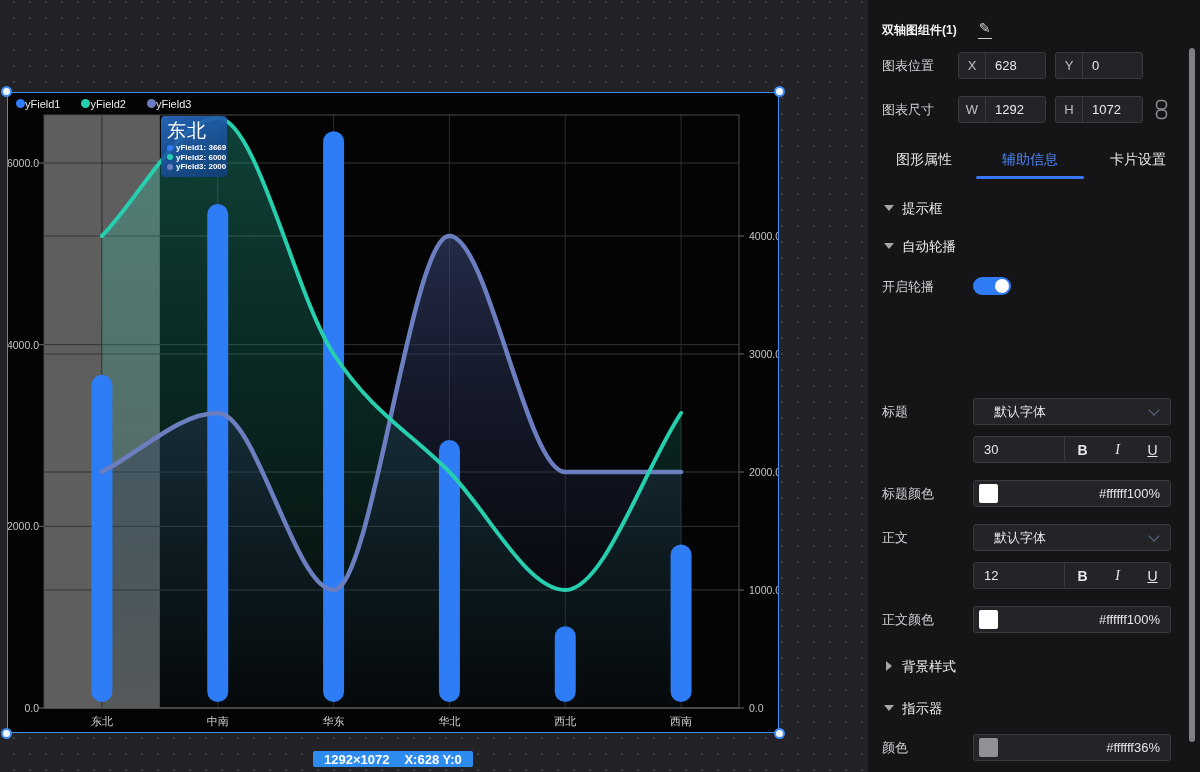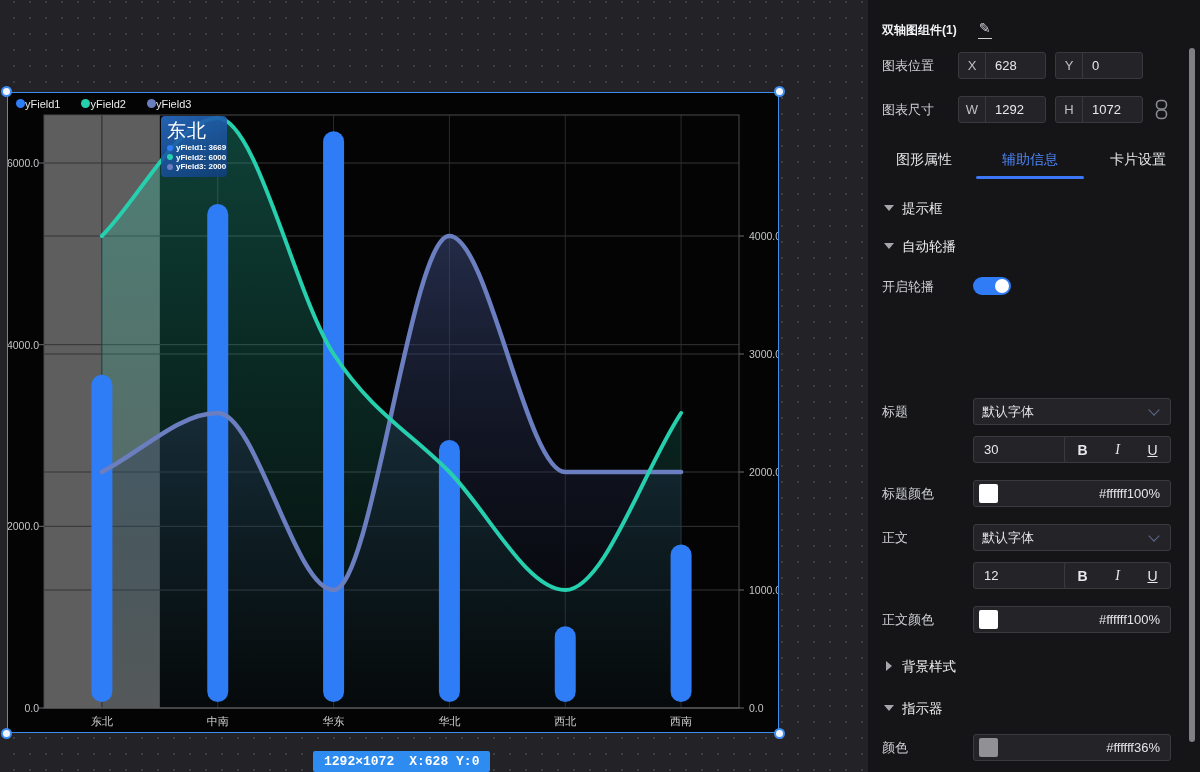--- a/index.html
+++ b/index.html
@@ -28,22 +28,22 @@
   .legend-label { font-size:11px; color:#e9eaec; }
 
   .chart-tooltip { position:absolute; left:153px; top:23px; width:66px; z-index:20;
     background:linear-gradient(155deg, rgba(38,104,188,.95), rgba(16,62,128,.82));
     border-radius:4px; padding:2px 6px 5px 6px; }
   .tooltip-title { font-size:19px; color:#ffffff; line-height:25px; letter-spacing:1px; }
   .tooltip-row { display:flex; align-items:center; gap:3px; line-height:9.5px; }
   .tooltip-row .dot { width:6px; height:6px; border-radius:50%; flex:0 0 auto; }
   .tooltip-row .txt { font-size:8px; color:#fff; font-weight:bold; white-space:nowrap; }
 
-  .size-badge { position:absolute; left:313px; top:751px; height:21px; background:#2e8bf0;
-    border-radius:2px; display:flex; align-items:center; gap:15px; padding:0 11px;font-family:Liberation Mono, monospace; }
+  .size-badge { position:absolute; left:313px; top:751px; height:16px; background:#2e8bf0;
+    border-radius:2px; display:flex; align-items:center; gap:15px; padding:0 11px; }
   .size-badge span { color:#fff; font-size:13px; font-weight:bold; white-space:nowrap; }
 
   
   .panel { position:absolute; left:868px; top:0; width:332px; height:772px;
     background:#151518; color:#d9dadc; }
   .panel .row { position:absolute; left:0; width:332px; }
   .p-label { position:absolute; left:14px; font-size:13px; color:#cfd0d3; line-height:27px; }
 
   .p-title-row { top:16px; height:28px; }
   .p-title { position:absolute; left:14px; font-size:12px; font-weight:bold; color:#f2f3f5; line-height:28px; }
@@ -80,21 +80,21 @@
 
   .input-box { position:absolute; height:27px; background:#242428; border:1px solid #3a3a3f;
     border-radius:3px; font-size:13px; color:#e8e9eb; display:flex; align-items:center; }
   .input-box .val { flex:1; padding-left:10px; }
   .input-box .unit { width:23px; text-align:center; color:#c9c9cb; border-left:1px solid #3a3a3f;
     line-height:25px; font-size:12.5px; }
 
   .select-box { position:absolute; left:105px; width:198px; height:27px; background:#242428;
     border:1px solid #3a3a3f; border-radius:3px; display:flex; align-items:center;
     cursor:pointer; }
-  .select-box .val { flex:1; padding-left:8px; font-size:13px; color:#e4e5e7; }
+  .select-box .val { flex:1; padding-left:20px; font-size:13px; color:#e4e5e7; }
   .chevron-down { width:8px; height:8px; border-right:1.6px solid #5d6c8e;
     border-bottom:1.6px solid #5d6c8e; transform:rotate(45deg); margin-right:12px; margin-top:-4px; }
 
   .biu { position:absolute; left:196px; width:107px; height:27px; background:#242428;
     border:1px solid #3a3a3f; border-radius:3px; display:flex; align-items:center;
     justify-content:space-around; }
   .biu span { font-size:14px; color:#e8e9eb; cursor:pointer; width:20px; text-align:center; }
   .biu .b { font-weight:bold; }
   .biu .i { font-style:italic; font-family:"Liberation Serif",serif; }
   .biu .u { text-decoration:underline; }

